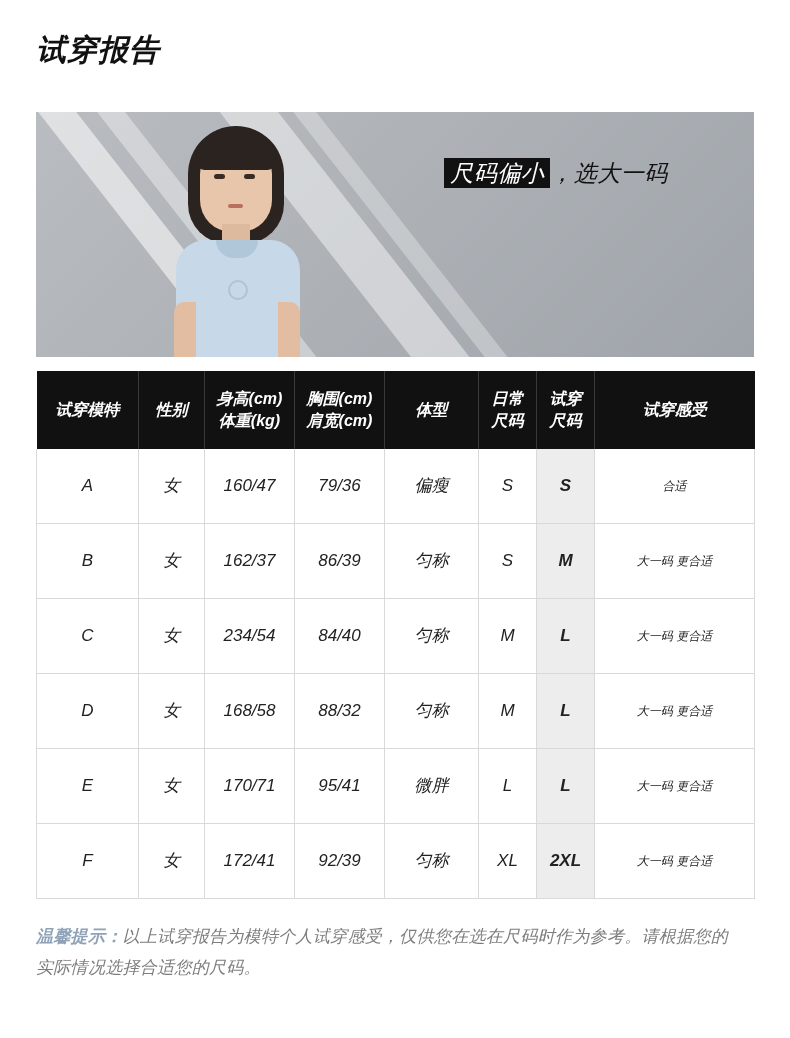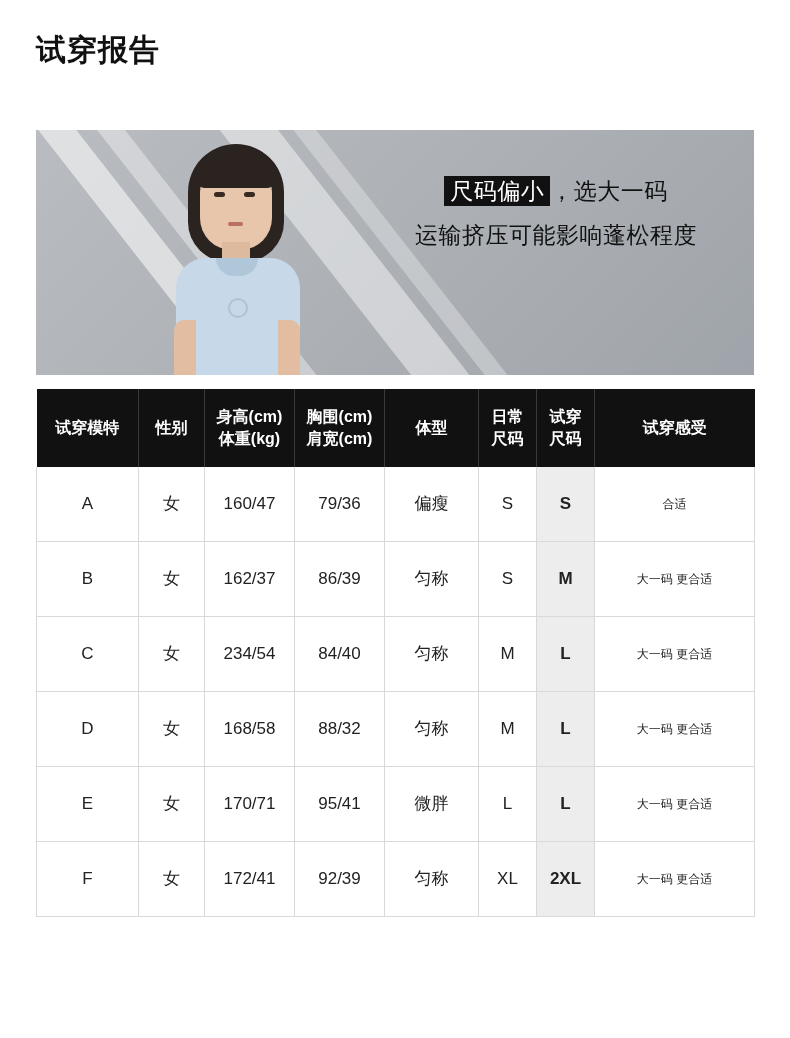--- a/index.html
+++ b/index.html
@@ -14,35 +14,36 @@
     color: #1a1a1a;
     position: relative;
     overflow: hidden;
   }
   .page {
     width: 790px;
     height: 1038px;
     box-sizing: border-box;
     padding: 0 36px;
     position: relative;
+    font-style: italic;
   }
   
   .page-title {
     font-size: 30px;
     font-weight: bold;
     letter-spacing: 1px;
     color: #111111;
     padding-top: 32px;
     padding-bottom: 0;
     line-height: 1.2;
   }
 
   
   .hero {
-    margin-top: 62px;
+    margin-top: 44px;
     width: 718px;
     height: 245px;
     position: relative;
     overflow: hidden;
     background: linear-gradient(135deg, #b9bcc0 0%, #aeb2b7 45%, #9fa4aa 100%);
   }
   .hero .stripe {
     position: absolute;
     background: rgba(255,255,255,0.55);
     transform: rotate(-38deg);
@@ -238,21 +239,20 @@
       <div class="neck"></div>
       <div class="shirt"></div>
       <div class="collar"></div>
       <div class="logo"></div>
       <div class="arm l"></div>
       <div class="arm r"></div>
     </div>
 
     <div class="hero-text">
       <div class="hero-line"><span class="hl">尺码偏小</span><span>，选大一码</span></div>
-      <div class="hero-line">运输挤压可能影响蓬松程度</div>
     </div>
   </div>
 
   <table>
     <colgroup>
       <col class="col-a">
         <col class="col-b">
         <col class="col-c">
         <col class="col-d">
       <col class="col-e">
@@ -341,14 +341,17 @@
         <td>172/41</td>
         <td>92/39</td>
         <td>匀称</td>
         <td>XL</td>
         <td class="try-size">2XL</td>
         <td class="feel">大一码 更合适</td>
       </tr>
     </tbody>
   </table>
 
+  <div class="note">
+    <span class="note-label">温馨提示：</span><span>以上试穿报告为模特个人试穿感受，仅供您在选在尺码时作为参考。请根据您的实际情况选择合适您的尺码。</span>
+  </div>
 
 </div>
 
 </body></html>

